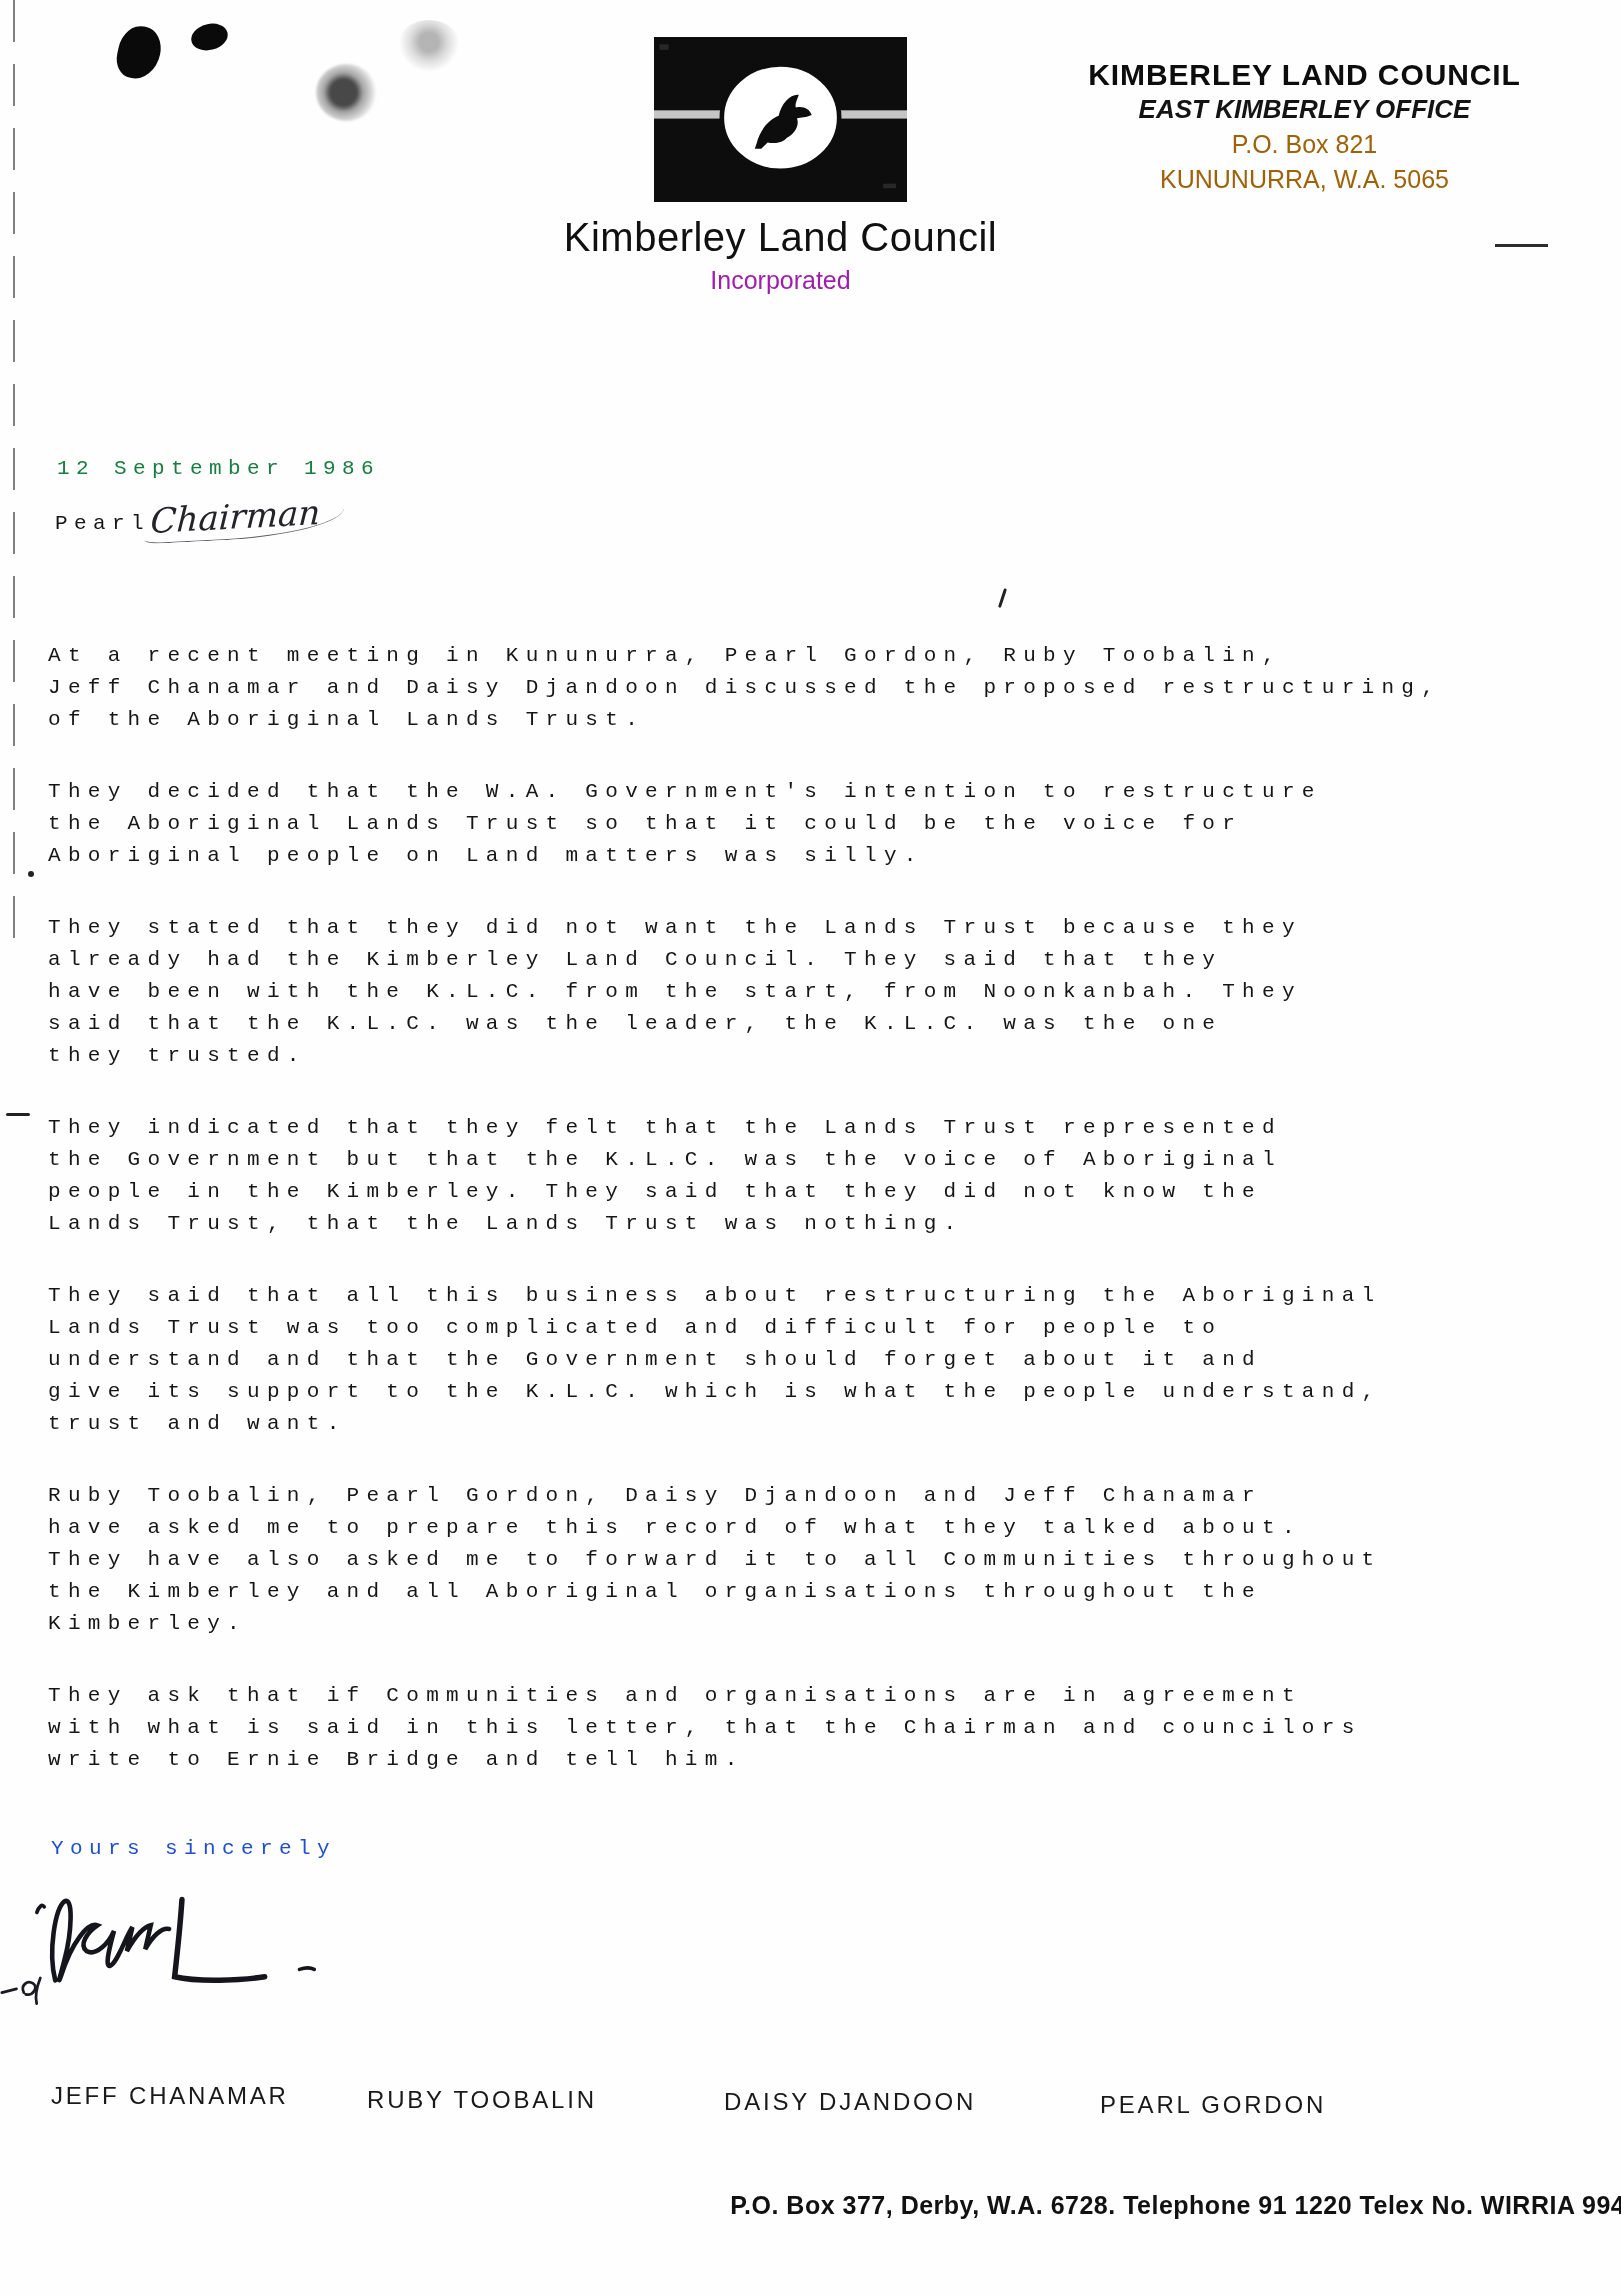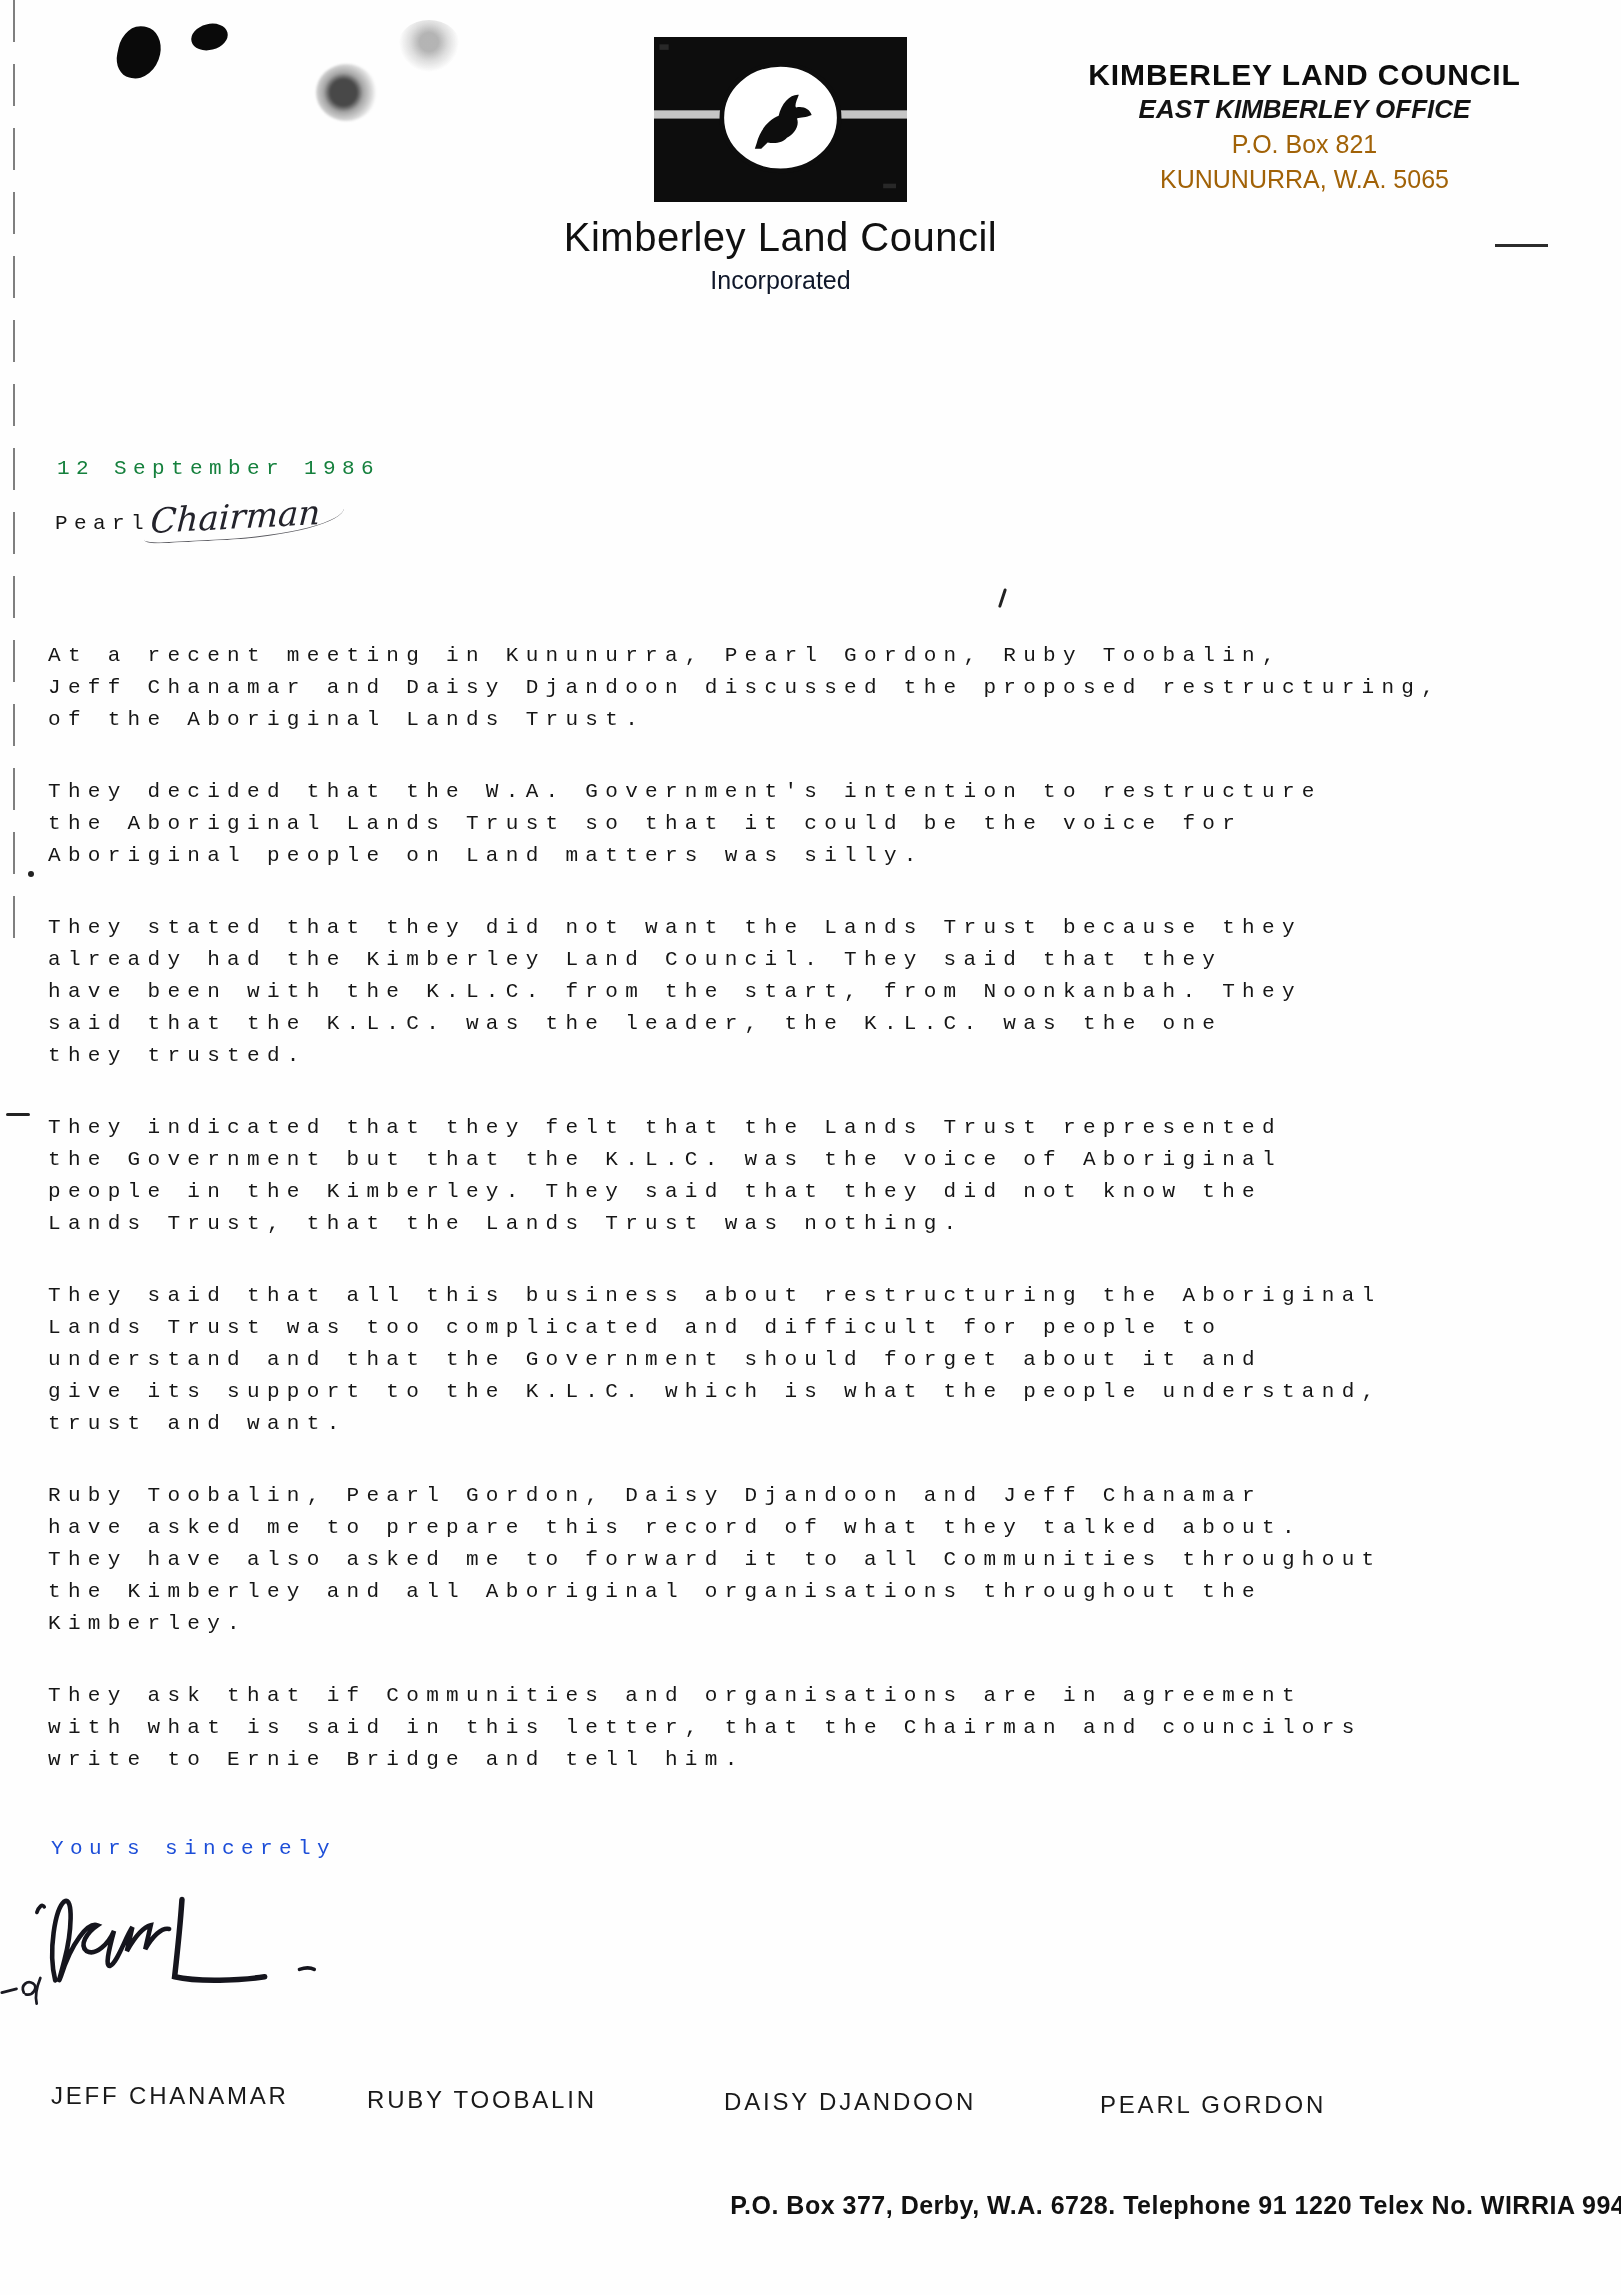--- a/index.html
+++ b/index.html
@@ -33,21 +33,21 @@
     filter: blur(0.5px);
     opacity:.8;
   }
   .speck { position: absolute; background:#222; border-radius:50%; }
   .phone-dash { position: absolute; left: 1495px; top: 244px; width: 53px; height: 2.8px; background: #2c2c2c; }
 
   
   .header-center { position: absolute; left: 514px; top: 37px; width: 533px; text-align: center; }
   .logo { width: 253px; height: 165px; margin: 0 auto; display: block; }
   .logo-title { margin-top: 13px; font-size: 40px; font-weight: 500; letter-spacing: 0.5px; color: #101010; }
-  .logo-subtitle { margin-top: 5.5px; font-size: 25px; font-weight: 400; color: #0f172a; }
+  .logo-subtitle { margin-top: 5.5px; font-size: 25px; font-weight: 400; color: #a21caf; }
 
   .office-block { position: absolute; left: 1038px; top: 57px; width: 533px; text-align: center; line-height: 35px; }
   .office-l1 { font-size: 30px; font-weight: 700; letter-spacing: 0.9px; color: #0d0d0d; }
   .office-l2 { font-size: 26px; font-weight: 700; font-style: italic; color: #141414; }
   .office-l3, .office-l4, .office-l5 { font-size: 25px; font-weight: 500; color: #a16207; }
 
   
   .mono { font-family: "Liberation Mono", monospace; }
   .date-line {
     position: absolute; left: 57px; top: 457px;

